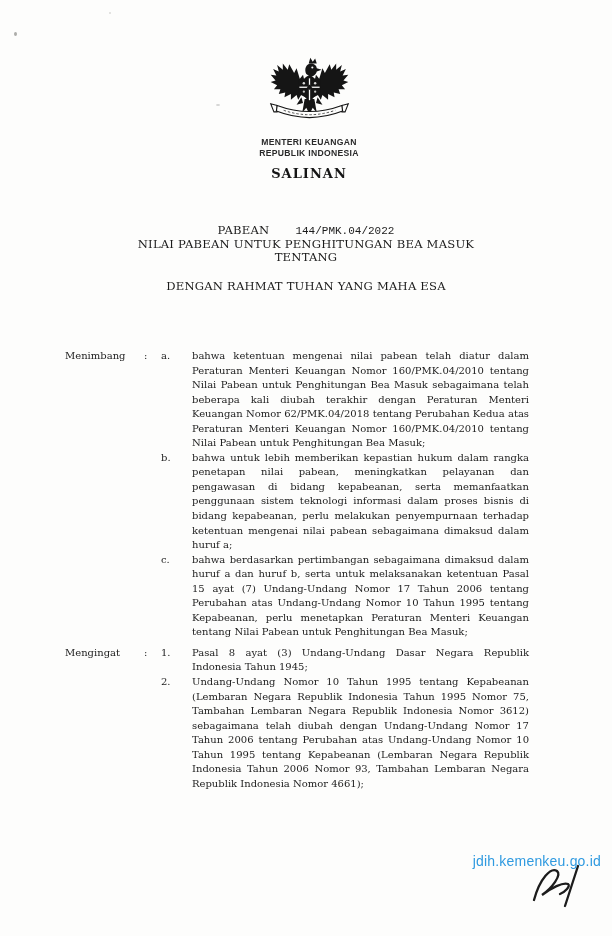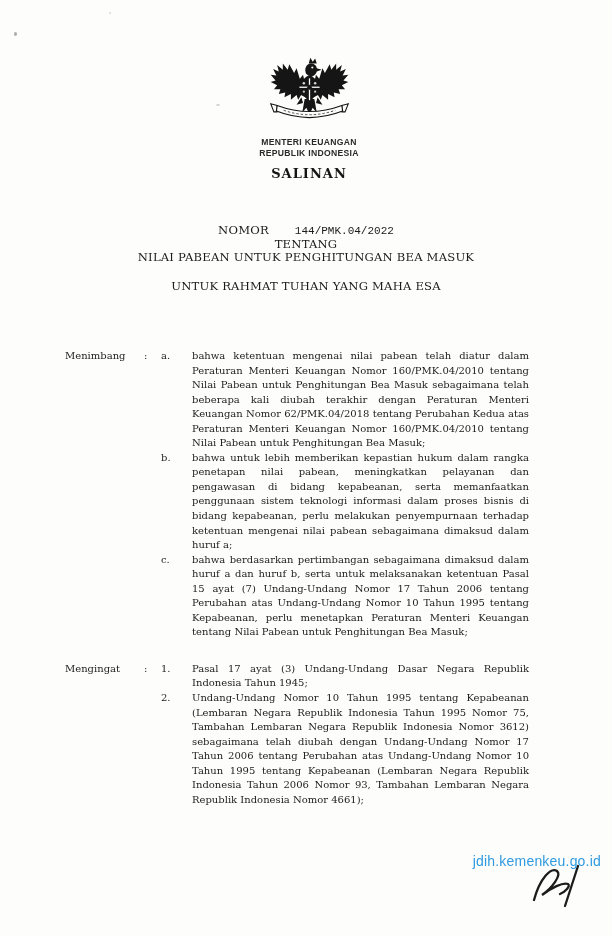--- a/index.html
+++ b/index.html
@@ -48,21 +48,21 @@
   }
   .invocation { margin-top:15px; }
   .issuer { margin-top:14px; }
 
   
   .clauses {
     position:absolute; left:65px; top:349px; width:464px;
     font-size:10px; line-height:14.55px; color:#1c1c1c;
   }
   .clause { display:flex; align-items:flex-start; }
-  .clause + .clause { margin-top:22px; }
+  .clause + .clause { margin-top:6px; }
   .clause-label { width:79px; flex:0 0 79px; }
   .clause-colon { width:17px; flex:0 0 17px; }
   .clause-items { flex:1; min-width:0; }
   .item { display:flex; align-items:flex-start; }
   .item-marker { width:31px; flex:0 0 31px; }
   .item-text { flex:1; text-align:justify; }
 
   
   .watermark {
     position:absolute; right:11px; top:853px;
@@ -120,25 +120,25 @@
     </svg>
     <div class="ministry">
       <div>MENTERI KEUANGAN</div>
       <div>REPUBLIK INDONESIA</div>
     </div>
     <div class="salinan">SALINAN</div>
   </div>
 
   <div class="title-block">
     <div>
-      <span>NOMOR</span><span class="nomor-value">144/PMK.04/2022</span>
+      <span>PABEAN</span><span class="nomor-value">144/PMK.04/2022</span>
     </div>
+    <div>NILAI PABEAN UNTUK PENGHITUNGAN BEA MASUK</div>
     <div>TENTANG</div>
-    <div>NILAI PABEAN UNTUK PENGHITUNGAN BEA MASUK</div>
-    <div class="invocation">UNTUK RAHMAT TUHAN YANG MAHA ESA</div>
+    <div class="invocation">DENGAN RAHMAT TUHAN YANG MAHA ESA</div>
   </div>
 
   <div class="clauses">
 
     <div class="clause">
       <div class="clause-label">Menimbang</div>
       <div class="clause-colon">:</div>
       <div class="clause-items">
         <div class="item">
           <div class="item-marker">a.</div>
@@ -154,21 +154,21 @@
         </div>
       </div>
     </div>
 
     <div class="clause">
       <div class="clause-label">Mengingat</div>
       <div class="clause-colon">:</div>
       <div class="clause-items">
         <div class="item">
           <div class="item-marker">1.</div>
-          <div class="item-text">Pasal 17 ayat (3) Undang-Undang Dasar Negara Republik Indonesia Tahun 1945;</div>
+          <div class="item-text">Pasal 8 ayat (3) Undang-Undang Dasar Negara Republik Indonesia Tahun 1945;</div>
         </div>
         <div class="item">
           <div class="item-marker">2.</div>
           <div class="item-text">Undang-Undang Nomor 10 Tahun 1995 tentang Kepabeanan (Lembaran Negara Republik Indonesia Tahun 1995 Nomor 75, Tambahan Lembaran Negara Republik Indonesia Nomor 3612) sebagaimana telah diubah dengan Undang-Undang Nomor 17 Tahun 2006 tentang Perubahan atas Undang-Undang Nomor 10 Tahun 1995 tentang Kepabeanan (Lembaran Negara Republik Indonesia Tahun 2006 Nomor 93, Tambahan Lembaran Negara Republik Indonesia Nomor 4661);</div>
         </div>
       </div>
     </div>
 
   </div>
 

